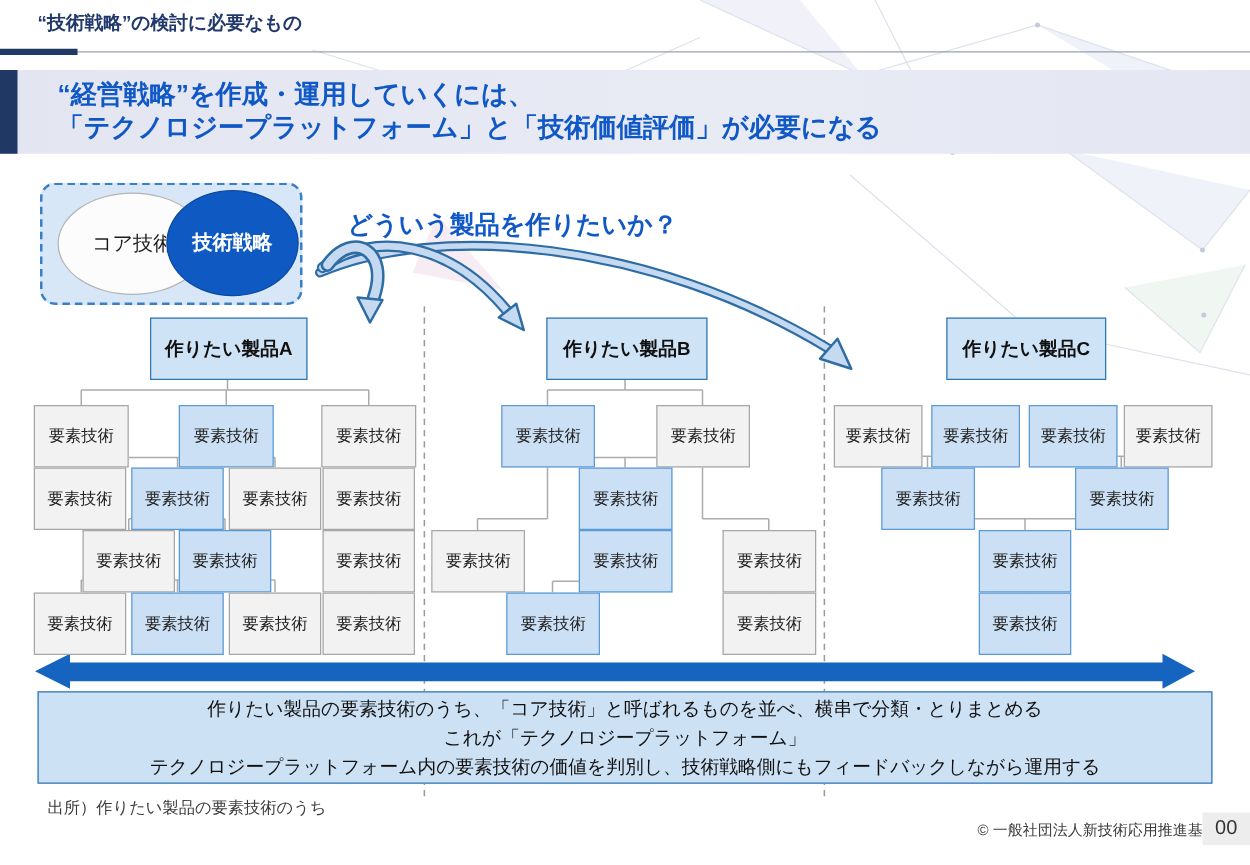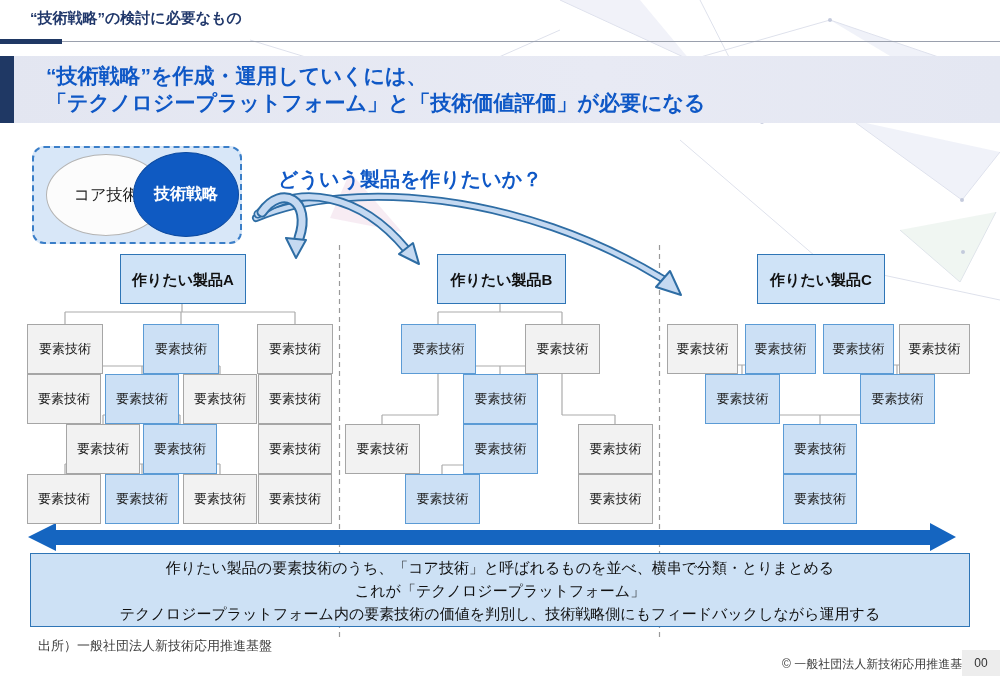--- a/index.html
+++ b/index.html
@@ -37,21 +37,21 @@
   .line-layer{z-index:4;}
   .arrow-layer{z-index:9;}
   
   .note-box{left:30px;top:553px;width:938px;height:72px;background:#cde1f5;border:1.6px solid #2e75b6;z-index:6;
     display:flex;flex-direction:column;align-items:center;justify-content:center;
     font-size:15px;color:#101010;line-height:23px;text-align:center;white-space:nowrap;}
   
   .source{left:38px;top:637px;font-size:13px;color:#3c3c3c;z-index:6;white-space:nowrap;}
   .copyright{left:782px;top:656px;font-size:12px;color:#3c3c3c;z-index:6;white-space:nowrap;}
   .pagenum{left:962px;top:650px;width:38px;height:26px;background:#ededed;z-index:6;
-    display:flex;align-items:center;justify-content:center;font-size:12px;color:#333;}
+    display:flex;align-items:center;justify-content:center;font-size:16px;color:#333;}
 </style>
 </head>
 <body>
 
 <svg class="abs layer bg-layer" viewBox="0 0 1000 692">
   <g stroke="#d6dae7" stroke-width="1" fill="none" opacity="0.8">
     <path d="M560,0 L690,60 L830,20 L1000,78"></path>
     <path d="M700,0 L762,122 L900,62"></path>
     <path d="M852,120 L962,200 L1000,152"></path>
     <path d="M250,40 L420,92 L560,30"></path>
@@ -79,21 +79,21 @@
   </g>
 </svg>
 
 <div class="abs kicker">“技術戦略”の検討に必要なもの</div>
 <div class="abs rule-thin"></div>
 <div class="abs rule-thick"></div>
 
 <div class="abs band"></div>
 <div class="abs band-accent"></div>
 <div class="abs band-title">
-  <div>“技術戦略”を作成・運用していくには、</div>
+  <div>“経営戦略”を作成・運用していくには、</div>
   <div>「テクノロジープラットフォーム」と「技術価値評価」が必要になる</div>
 </div>
 
 <div class="abs venn-wrap"></div>
 <div class="abs ellipse mgmt">コア技術</div>
 <div class="abs ellipse tech">技術戦略</div>
 <div class="abs question">どういう製品を作りたいか？</div>
 
 <svg class="abs layer line-layer" viewBox="0 0 1000 692">
 
@@ -228,15 +228,15 @@
     <div class="tech-box b" style="left: 783px; top: 424px; width: 74px;">要素技術</div>
     <div class="tech-box b" style="left: 783px; top: 474px; width: 74px;">要素技術</div>
   </div>
 
 <div class="abs note-box">
   <div>作りたい製品の要素技術のうち、「コア技術」と呼ばれるものを並べ、横串で分類・とりまとめる</div>
   <div>これが「テクノロジープラットフォーム」</div>
   <div>テクノロジープラットフォーム内の要素技術の価値を判別し、技術戦略側にもフィードバックしながら運用する</div>
 </div>
 
-<div class="abs source">出所）一般社団法人新技術応用推進基盤</div>
+<div class="abs source">出所）作りたい製品の要素技術のうち</div>
 <div class="abs copyright">© 一般社団法人新技術応用推進基盤</div>
 <div class="abs pagenum">00</div>
 
 </body></html>

